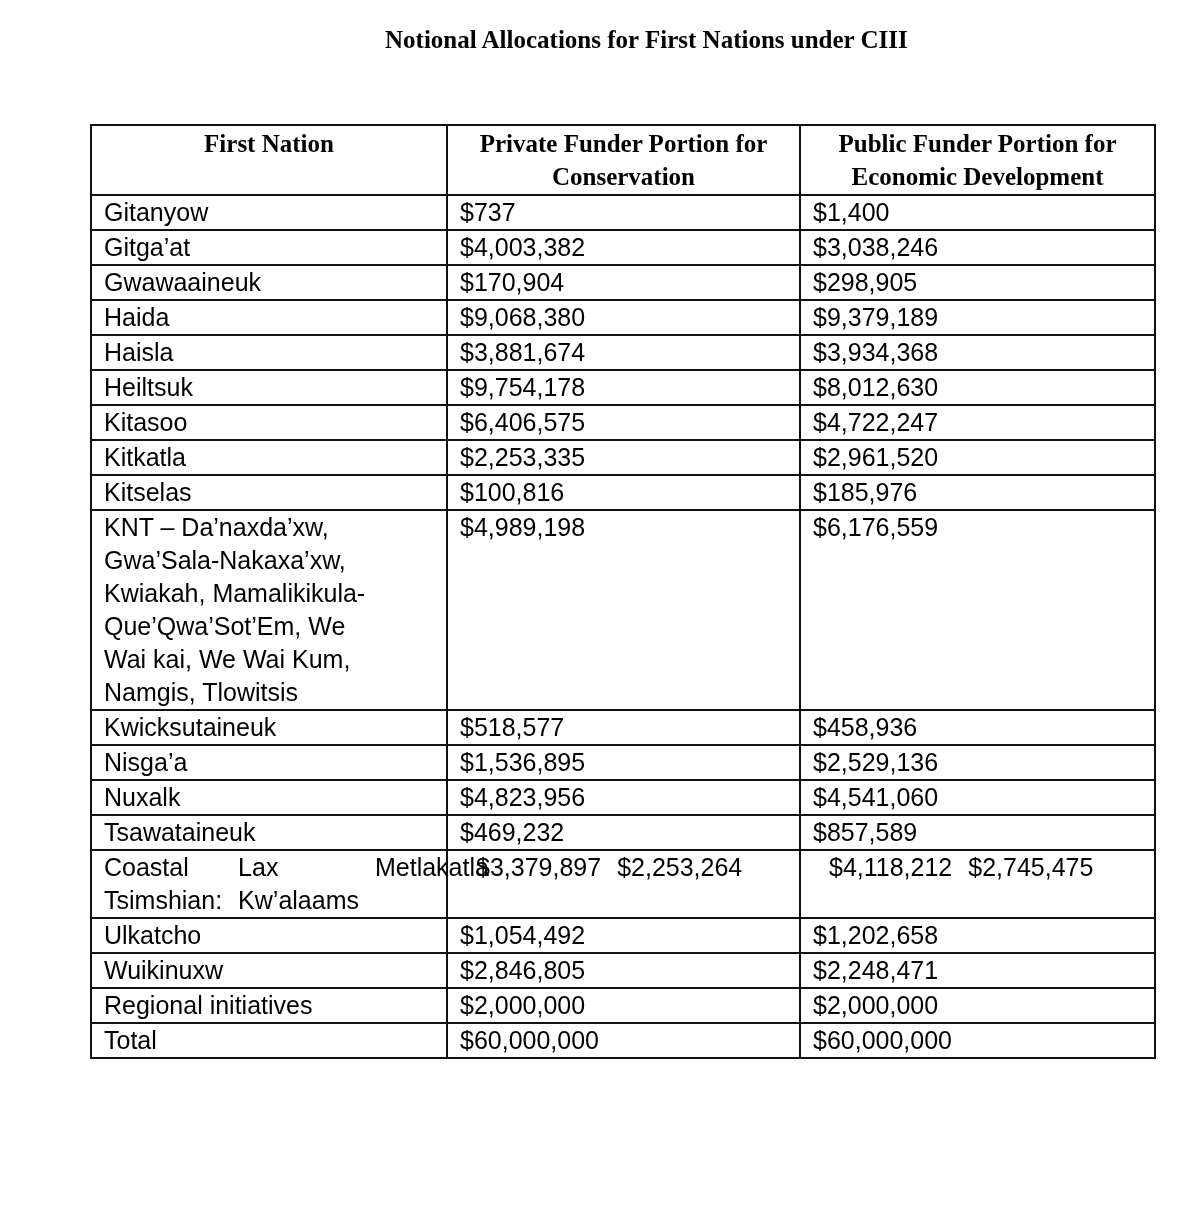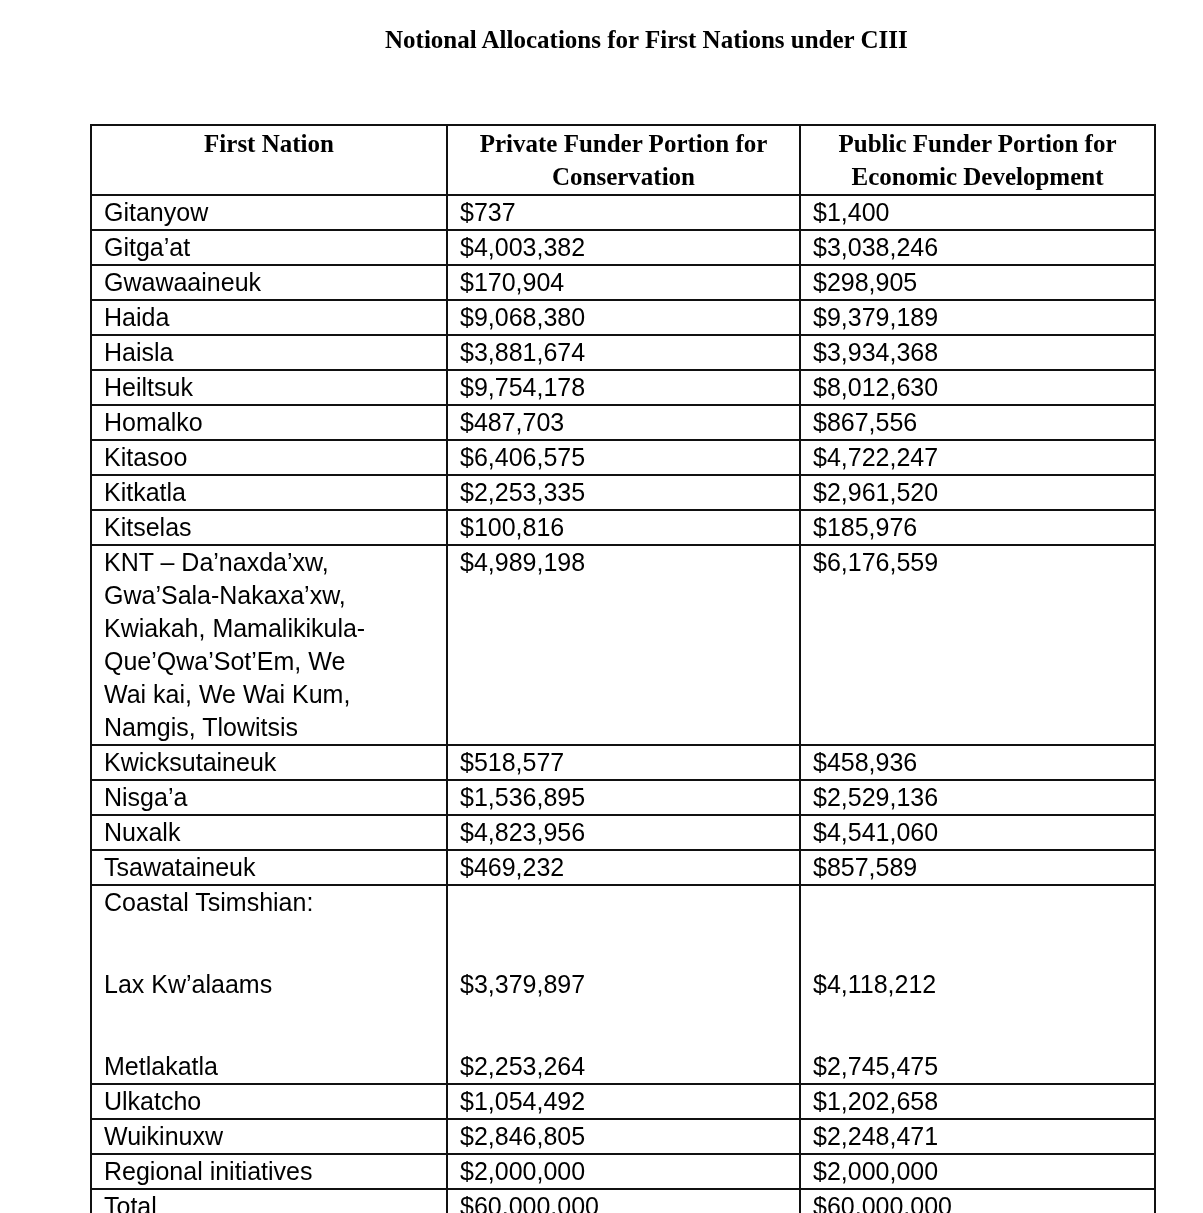--- a/index.html
+++ b/index.html
@@ -23,21 +23,21 @@
     line-height: 33px; text-align: center; height: 66px; padding: 1px 8px;
   }
   table.alloc td {
     font-family: "Liberation Sans", sans-serif; font-size: 25px; line-height: 33px;
     height: 32px;
     margin-top: 32px;
   }
   table.alloc th.first { vertical-align: top; }
   .knt-line { display: block; }
   td.coastal-cell { padding-top: 0; }
-  .coastal-block { display: flex; flex-direction: column; gap: 8px; }
+  .coastal-block { display: flex; flex-direction: row; gap: 8px; }
   .coastal-block .spacer { height: 33px; }
 </style>
 </head>
 <body>
 
 <div class="title-wrap">Notional Allocations for First Nations under CIII</div>
 
 <table class="alloc">
   <colgroup>
       <col class="c1">
@@ -74,25 +74,20 @@
     </tr>
     <tr>
       <td>Haisla</td>
       <td>$3,881,674</td>
       <td>$3,934,368</td>
     </tr>
     <tr>
       <td>Heiltsuk</td>
       <td>$9,754,178</td>
       <td>$8,012,630</td>
-    </tr>
-    <tr>
-      <td>Homalko</td>
-      <td>$487,703</td>
-      <td>$867,556</td>
     </tr>
     <tr>
       <td>Kitasoo</td>
       <td>$6,406,575</td>
       <td>$4,722,247</td>
     </tr>
     <tr>
       <td>Kitkatla</td>
       <td>$2,253,335</td>
       <td>$2,961,520</td>

